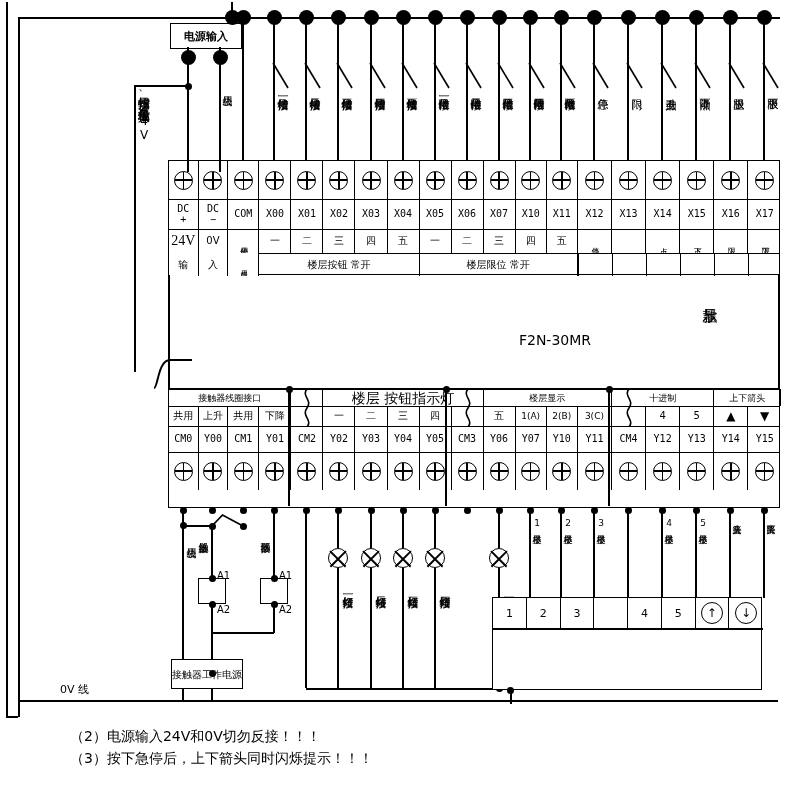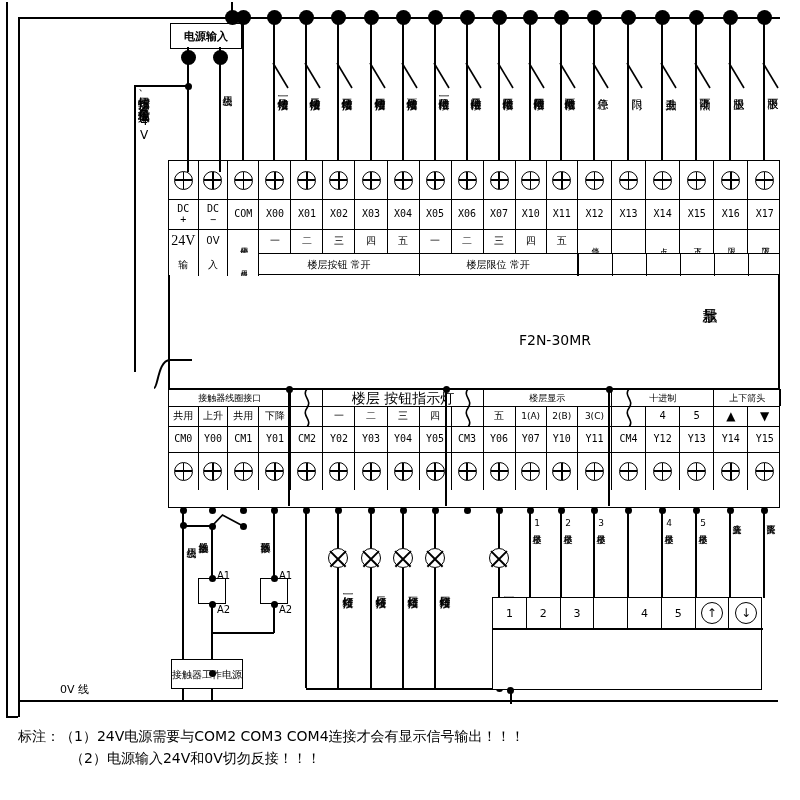--- a/index.html
+++ b/index.html
@@ -359,22 +359,22 @@
         <path d="M8,0 C2,7 14,11 8,19 C2,27 14,31 8,38" stroke="#000" stroke-width="1.6" fill="none"></path>
       </svg>
       <svg width="16" height="38" style="position:absolute;left:452.03779069767455px;top:0px;">
         <path d="M8,0 C2,7 14,11 8,19 C2,27 14,31 8,38" stroke="#000" stroke-width="1.6" fill="none"></path>
       </svg>
     </div>
 
   <div id="bottomsection"></div>
 
   <div class="notes" style="left:18px;top:725px;">
-    <div><span>标注：</span><span>（1）24V电源需要与COM2 COM3 COM4连接才会有显示信号输出！！！</span></div>
     <div style="padding-left:52px;"><span>（2）电源输入24V和0V切勿反接！！！</span></div>
+    <div style="padding-left:52px;"><span>（3）按下急停后，上下箭头同时闪烁提示！！！</span></div>
   </div>
 
 <div class="dot bigdot" style="left:274px;top:17px;"></div>
     <div class="ln vl2" style="left:273px;top:17px;height:143px;"></div>
     <svg width="26" height="30" style="position:absolute;left:272px;top:62px;">
       <path d="M1,1 L16,26" stroke="#000" stroke-width="1.6" fill="none"></path>
     </svg>
     <div class="vtext" style="left:276px;top:90px;font-size:11px;line-height:12px;">一楼按钮信号</div>
     <div class="dot bigdot" style="left:306px;top:17px;"></div>
     <div class="ln vl2" style="left:305px;top:17px;height:143px;"></div>

